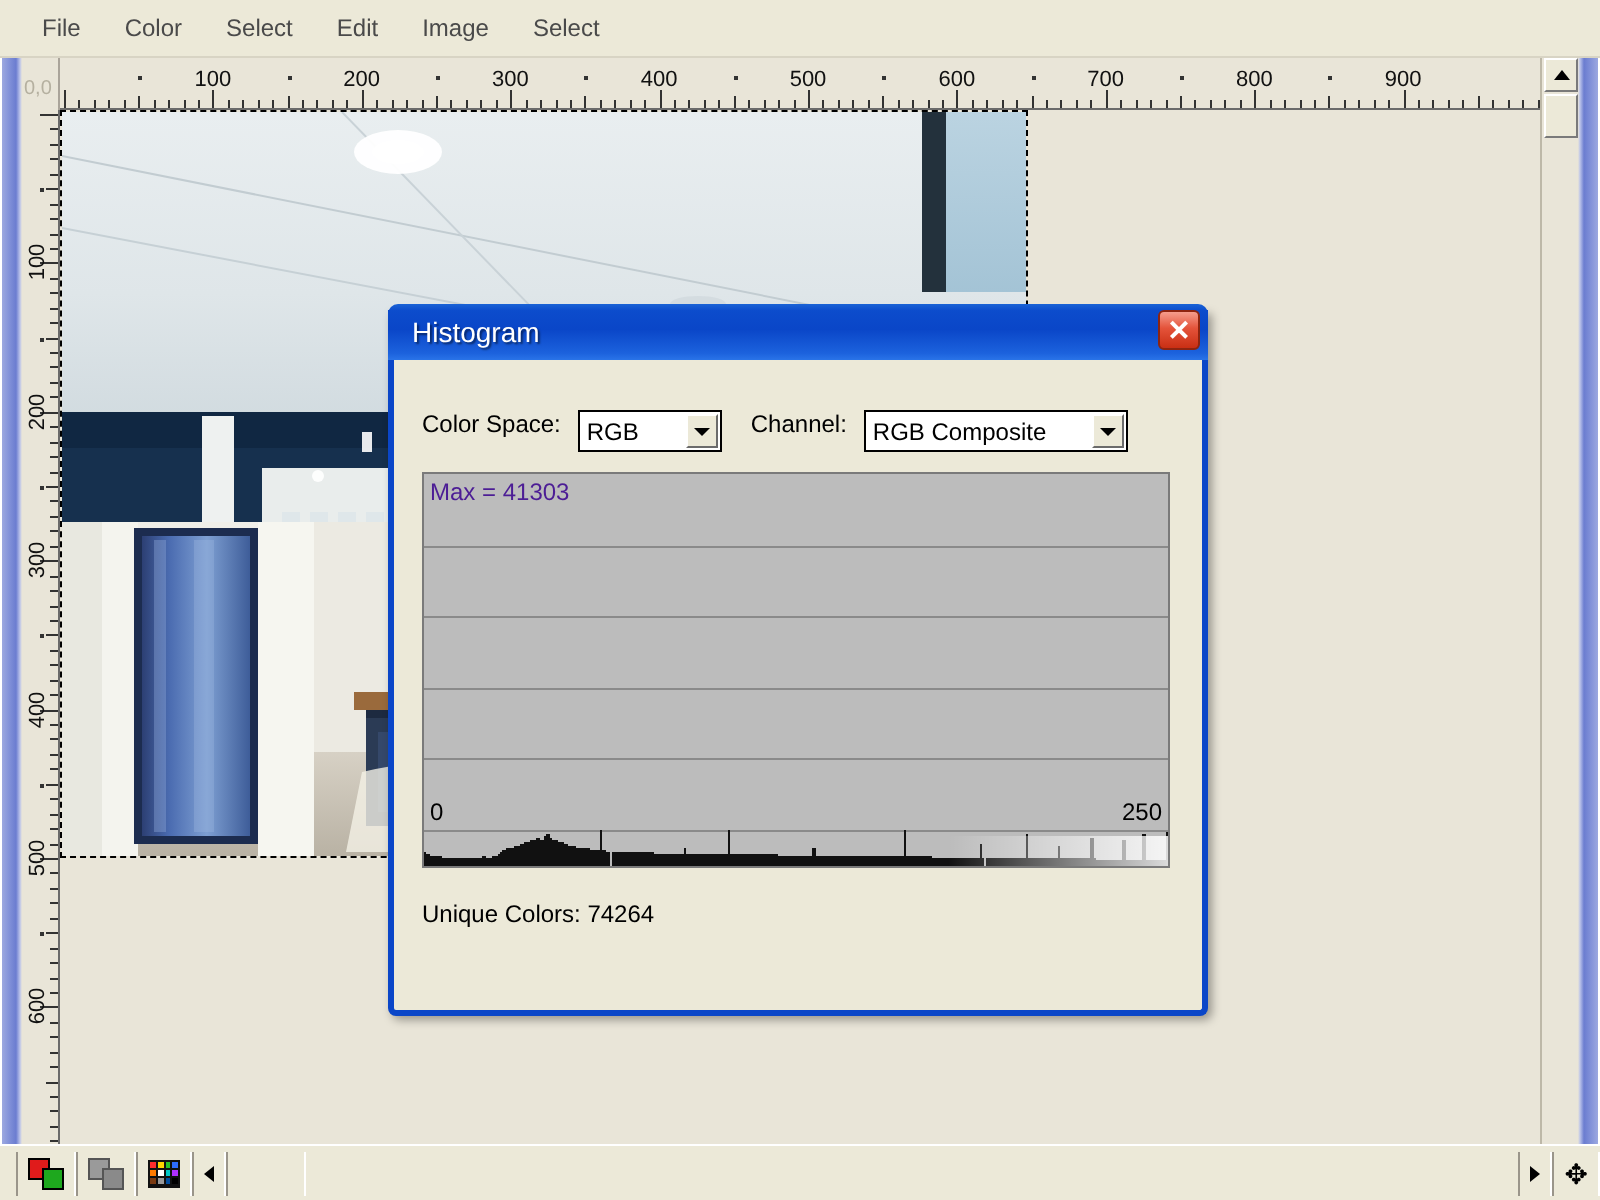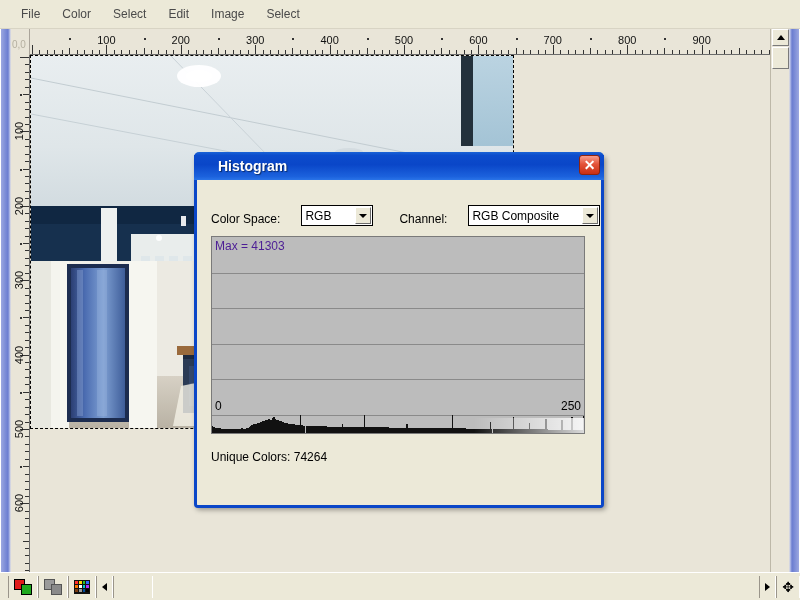--- a/index.html
+++ b/index.html
@@ -108,40 +108,40 @@
     border-radius:0 0 4px 4px;
     box-shadow:2px 2px 5px rgba(0,0,0,.35);
   }
   #titlebar{
     position:absolute; left:-3px; top:-3px; width:410px; height:28px;
     background:linear-gradient(to bottom,#1a63d6 0%,#0c4ccc 12%,#0a46c8 45%,#1c62dd 88%,#2a74e8 100%);
     border-radius:5px 5px 0 0;
     display:flex; align-items:center;
   }
   #title{
-    color:#fff; font-size:14px; font-weight:bold;
-    margin-left:24px;
+    color:#fff; font-size:14px; font-weight:normal;
+    margin-left:12px;
     text-shadow:1px 1px 1px rgba(0,0,0,.5);
   }
   #closebtn{
     position:absolute; right:4px; top:3px; width:21px; height:20px;
     background:linear-gradient(to bottom,#f59d8d,#e4533a 45%,#c92f14);
     border:1px solid #8e2410;
     border-radius:3px;
     color:#fff; font-size:14px; font-weight:bold;
     display:flex; align-items:center; justify-content:center;
     cursor:pointer;
     line-height:1;
   }
 
   #dlgbody{ position:absolute; left:0; top:25px; width:404px; height:325px; }
 
   .row1{
     position:absolute; left:14px; top:25px;
-    display:flex; align-items:flex-end; gap:16px;
+    display:flex; align-items:flex-start; gap:4px;
   }
   .lbl{ font-size:12px; color:#000; }
   .combo{
     position:relative;
     height:21px;
     background:#fff;
     border:1px solid #000;
     display:flex; align-items:center;
     margin-left:5px;
     cursor:pointer;

